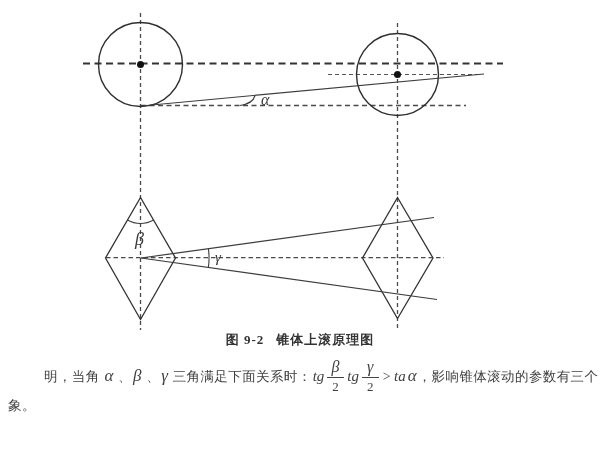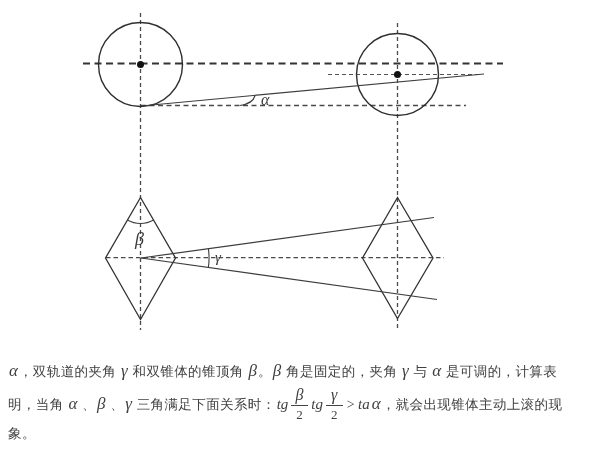--- a/index.html
+++ b/index.html
@@ -15,21 +15,21 @@
     font-size:13px;font-weight:700;color:#333;letter-spacing:1px;
   }
   .caption .gap{display:inline-block;width:12px;}
   .para{
     position:absolute;left:8px;top:357px;width:566px;
     font-size:13.5px;letter-spacing:0.4px;color:#3f3f3f;
   }
   .p-line{white-space:nowrap;}
   .l1{line-height:24px;text-indent:30px;}
   .l2{line-height:27px;}
-  .l3{line-height:38px;height:38px;}
+  .l3{line-height:38px;height:38px;margin-left:36px;}
   .l4{line-height:22px;}
   .greek{
     font-family:"Liberation Serif","DejaVu Serif",serif;font-style:italic;
     font-size:17px;letter-spacing:0;padding:0 1px;
   }
   .op{
     font-family:"Liberation Serif","DejaVu Serif",serif;font-style:italic;
     font-size:15px;letter-spacing:0;padding:0 1px;
   }
   .rel{font-family:"Liberation Serif","DejaVu Serif",serif;font-size:14px;padding:0 2px;}
@@ -80,34 +80,34 @@
     <line x1="141" y1="258" x2="434" y2="217.5" stroke="#3d3d3d" stroke-width="1.2"></line>
     <line x1="141" y1="258" x2="437" y2="299.5" stroke="#3d3d3d" stroke-width="1.2"></line>
 
     <path d="M 153.5 220 A 26 26 0 0 1 127.5 220" fill="none" stroke="#3d3d3d" stroke-width="1.1"></path>
     <text x="135" y="245" font-size="18" class="svg-greek">β</text>
 
     <path d="M 208.4 248.7 A 68 68 0 0 1 208.4 267.4" fill="none" stroke="#3d3d3d" stroke-width="1.1"></path>
     <text x="215" y="262" font-size="15" class="svg-greek">γ</text>
   </svg>
 
+  <div class="caption">
+    <span>图 9-2</span><span class="gap"></span><span>锥体上滚原理图</span>
+  </div>
 
   <div class="para">
 
 
-    <div class="p-line l2">
-      <span class="greek">α</span><span>，双轨道的夹角 </span><span class="greek">γ</span><span> 和双锥体的锥顶角 </span><span class="greek">β</span><span>。</span><span class="greek">β</span><span> 角是固定的，夹角 </span><span class="greek">γ</span><span> 与 </span><span class="greek">α</span><span> 是可调的，计算表</span>
-    </div>
 
     <div class="p-line l3">
       <span>明，当角 </span><span class="greek">α</span><span> 、</span><span class="greek">β</span><span> 、</span><span class="greek">γ</span><span> 三角满足下面关系时：</span><span class="op">tg</span><span class="frac">
           <span class="num">β</span>
           <span class="den">2</span>
         </span><span class="op">tg</span><span class="frac">
           <span class="num">γ</span>
           <span class="den">2</span>
-        </span><span class="rel">&gt;</span><span class="op">ta</span><span class="greek">α</span><span>，就会出现锥体主动上滚的现</span>
+        </span><span class="rel">&gt;</span><span class="op">ta</span><span class="greek">α</span><span>，影响锥体滚动的参数有三个</span>
     </div>
 
     <div class="p-line l4">象。</div>
 
   </div>
 </div>
 
 </body></html>

